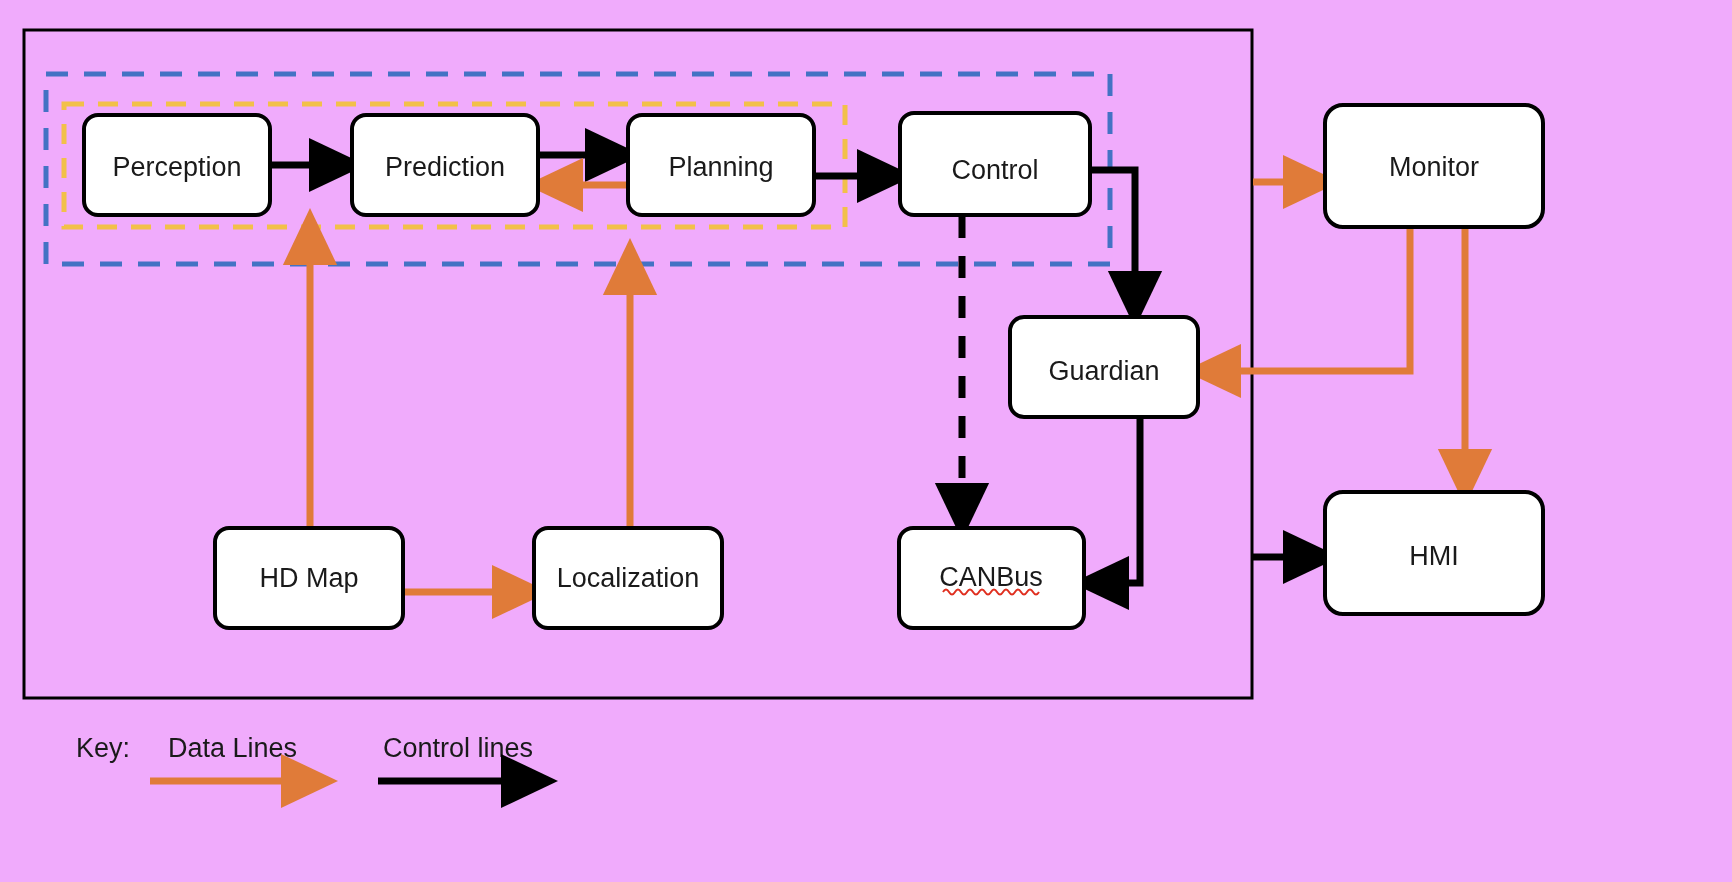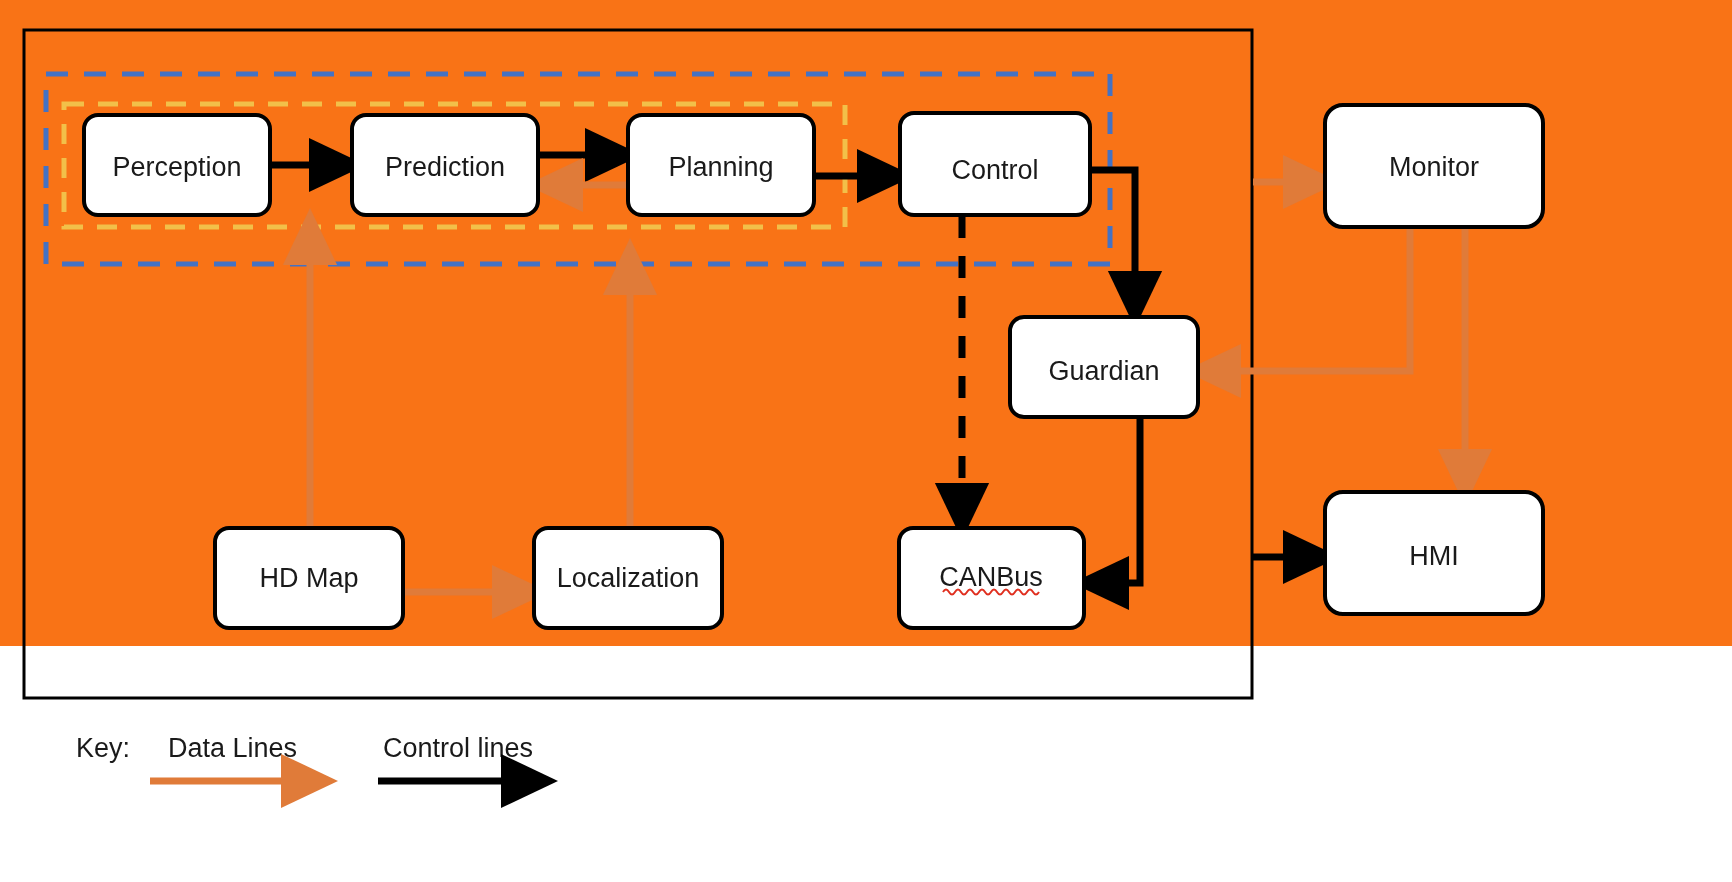--- a/index.html
+++ b/index.html
@@ -9,22 +9,22 @@
   }
   body {
     width: 1732px;
     height: 882px;
     font-family: "Liberation Sans", sans-serif;
     overflow: hidden;
   }
   #stage {
     position: relative;
     width: 1732px;
-    height: 646px;
-    background: #f97316;
+    height: 882px;
+    background: #f0abfc;
   }
   svg#diagram {
     position: absolute;
     top: 0;
     left: 0;
     width: 1732px;
     height: 882px;
     display: block;
   }
   .node-rect {

